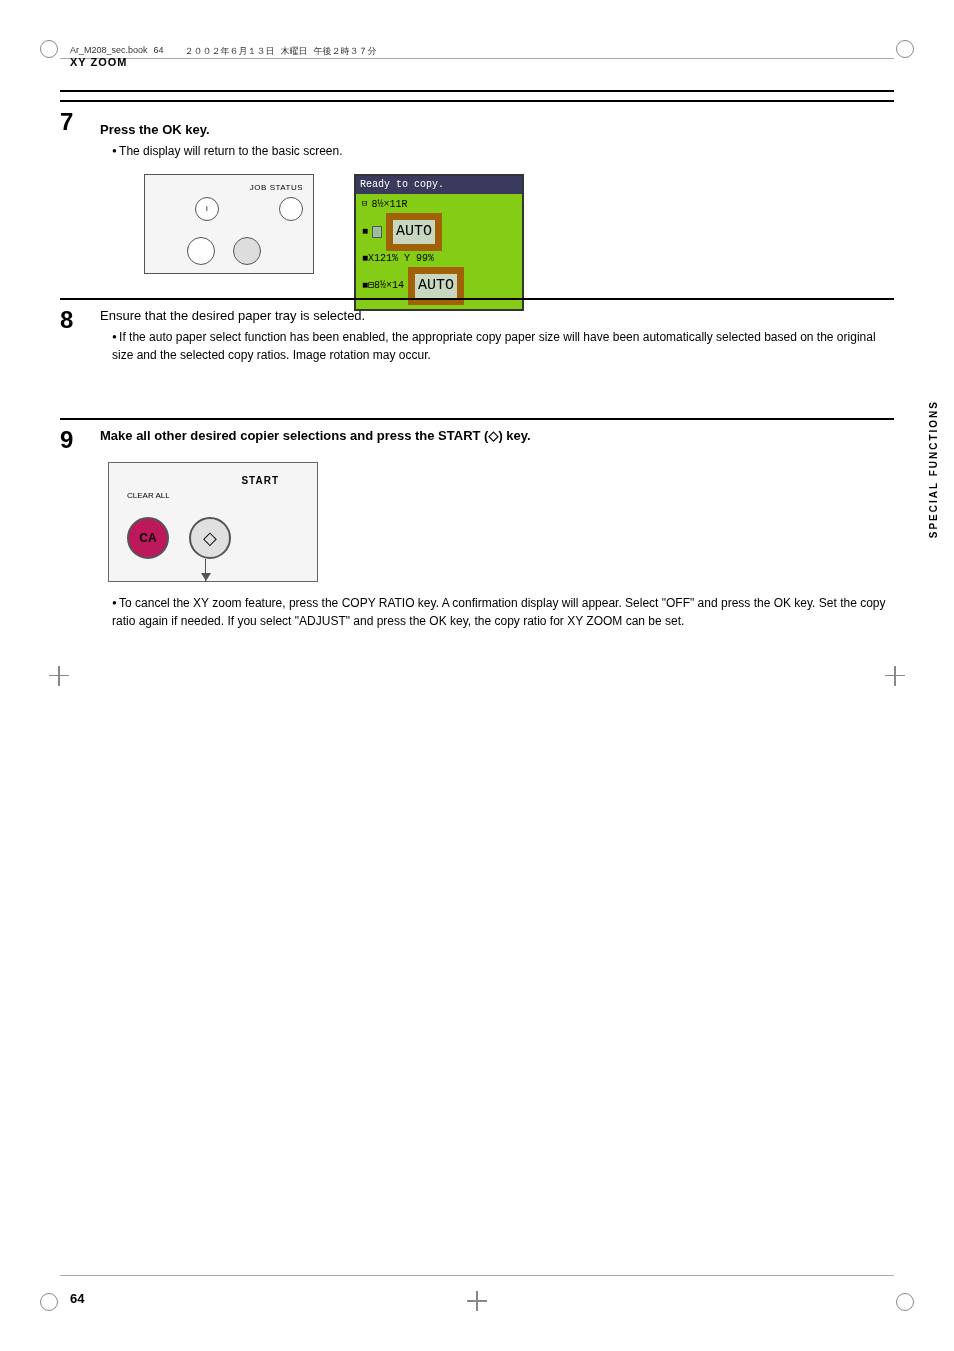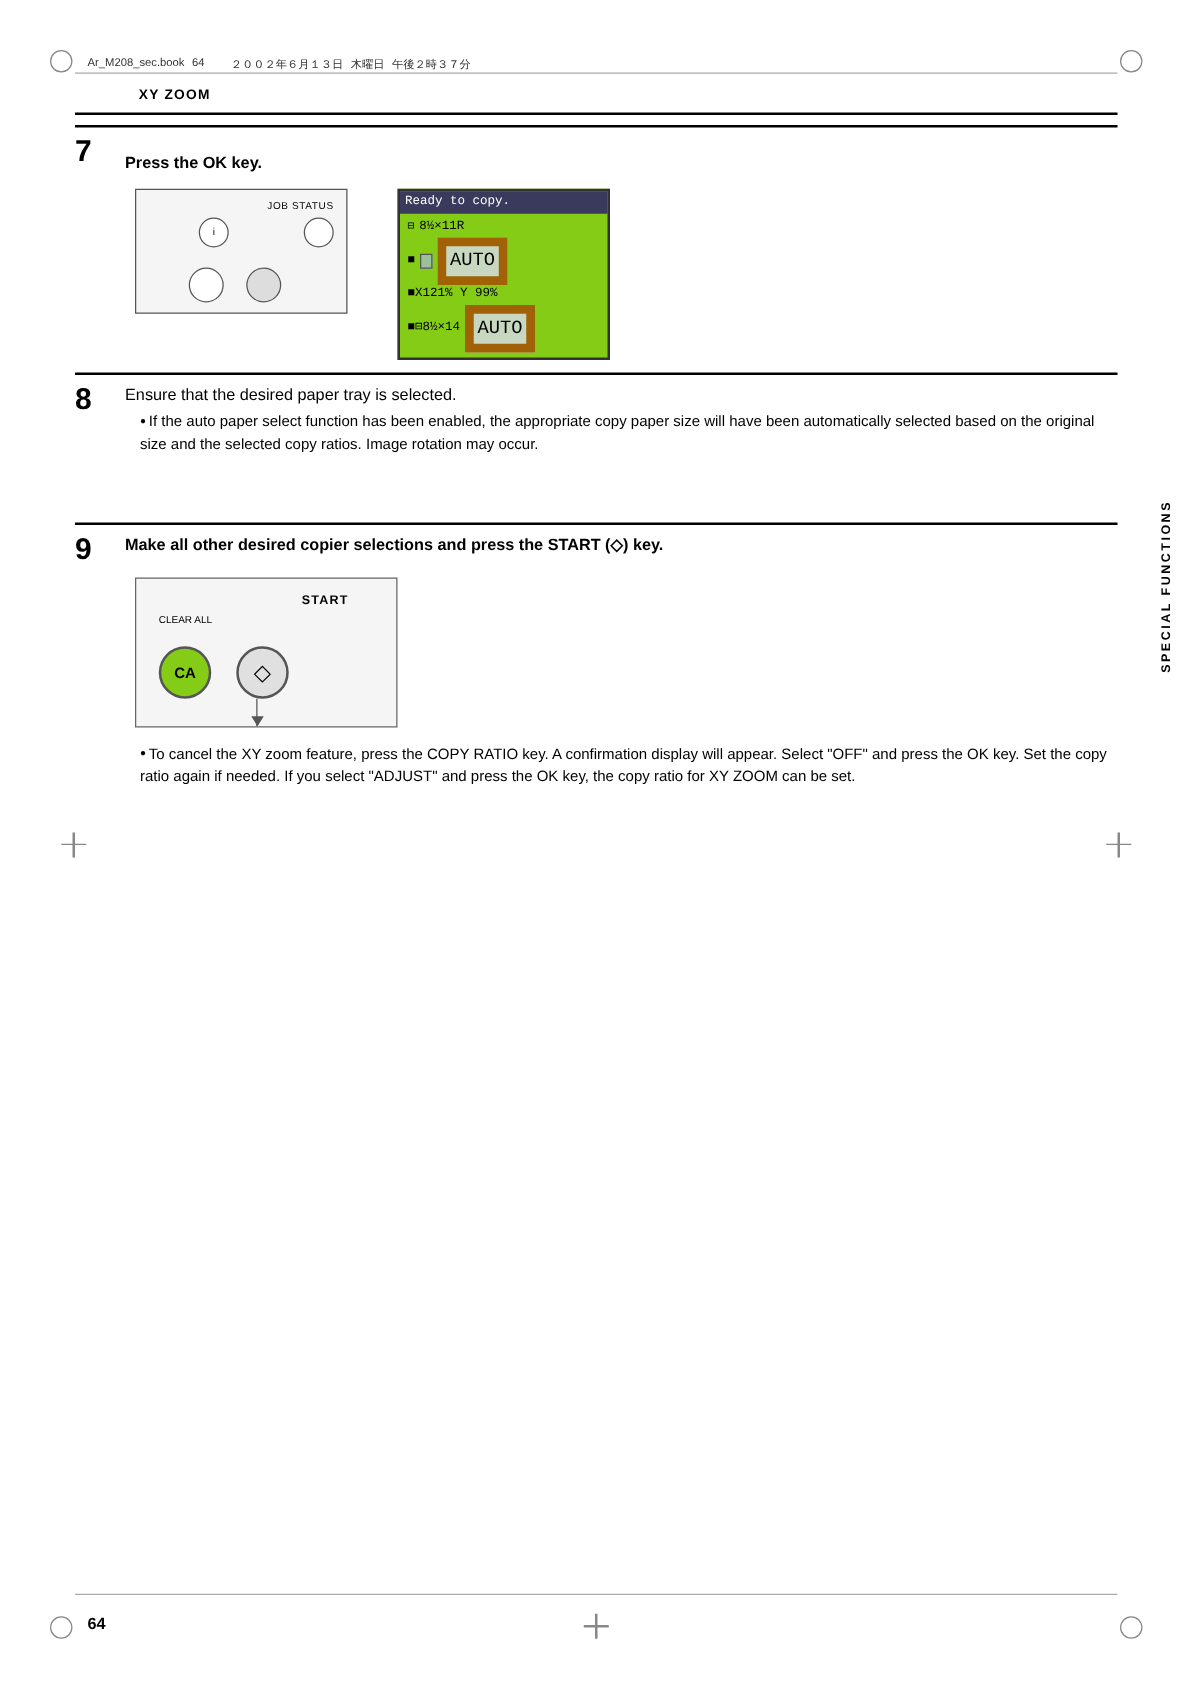--- a/index.html
+++ b/index.html
@@ -51,20 +51,21 @@
       vertical-align: middle;
     }
 
     
     .control-panel {
       border: 1.5px solid #555;
       width: 170px;
       height: 100px;
       position: relative;
       background: #f5f5f5;
+      margin-left: 36px;
     }
 
     .job-status-label {
       position: absolute;
       top: 8px;
       right: 10px;
       font-size: 8px;
       letter-spacing: 0.5px;
     }
 
@@ -207,32 +208,33 @@
   <span>Ar_M208_sec.book</span>
   <span>64</span>
   <span>　</span>
   <span>２００２年６月１３日</span>
   <span>木曜日</span>
   <span>午後２時３７分</span>
 </div>
 
 <div style="position:absolute;top:58px;left:60px;right:60px;height:0.5px;background:#aaa;"></div>
 
-<div style="position:absolute;top:67px;left:70px;margin-left:41px;">
+<div style="position:absolute;top:54px;left:70px;">
   <strong style="font-size:11px;letter-spacing:1px;">XY ZOOM</strong>
 </div>
 
 <div style="position:absolute;top:90px;left:60px;right:60px;height:2px;background:#000;"></div>
 
 <div style="position:absolute;top:100px;left:60px;right:60px;">
   <div style="height:1.5px;background:#000;margin-bottom:8px;"></div>
   <div style="display:flex;gap:8px;">
     <div style="font-size:24px;font-weight:bold;min-width:32px;line-height:1;">7</div>
     <div style="flex:1;">
       <div style="font-size:13px;font-weight:bold;margin-bottom:5px;margin-top:12px;">Press the OK key.</div>
+      <div class="step-bullet">The display will return to the basic screen.</div>
 
       <div style="display:flex;gap:40px;margin:14px 0 8px 8px;align-items:flex-start;">
 
         <div class="control-panel">
           <div class="job-status-label">JOB STATUS</div>
 
           <div class="ctrl-btn btn-i">
             <span>i</span>
           </div>
 
@@ -287,21 +289,21 @@
     <div style="font-size:24px;font-weight:bold;min-width:32px;line-height:1;">9</div>
     <div style="flex:1;">
       <div style="font-size:13px;font-weight:bold;margin-bottom:19px;">Make all other desired copier selections and press the START (◇) key.</div>
 
       <div style="position:relative;border:1.5px solid #666;width:210px;height:120px;background:#f5f5f5;margin:12px 0 12px 8px;">
 
         <div style="position:absolute;top:12px;right:38px;font-size:10px;font-weight:bold;letter-spacing:1px;">START</div>
 
         <div style="position:absolute;top:28px;left:18px;font-size:8px;">CLEAR ALL</div>
 
-        <div style="position:absolute;bottom:22px;left:18px;width:42px;height:42px;border-radius:50%;border:2px solid #555;background:#84cc16;display:flex;align-items:center;justify-content:center;font-size:12px;font-weight:bold;">
+        <div style="position:absolute;bottom:22px;left:18px;width:42px;height:42px;border-radius:50%;border:2px solid #555;background:#be185d;display:flex;align-items:center;justify-content:center;font-size:12px;font-weight:bold;">
           <span>CA</span>
         </div>
 
         <div style="position:absolute;bottom:22px;left:80px;width:42px;height:42px;border-radius:50%;border:2px solid #555;background:#e0e0e0;display:flex;align-items:center;justify-content:center;font-size:18px;">
           <span>◇</span>
         </div>
 
         <div style="position:absolute;bottom:0;left:96px;width:1px;height:22px;background:#555;"></div>
         <div style="position:absolute;bottom:0;left:92px;width:9px;height:0;border-left:5px solid transparent;border-right:5px solid transparent;border-top:8px solid #555;"></div>
       </div>

